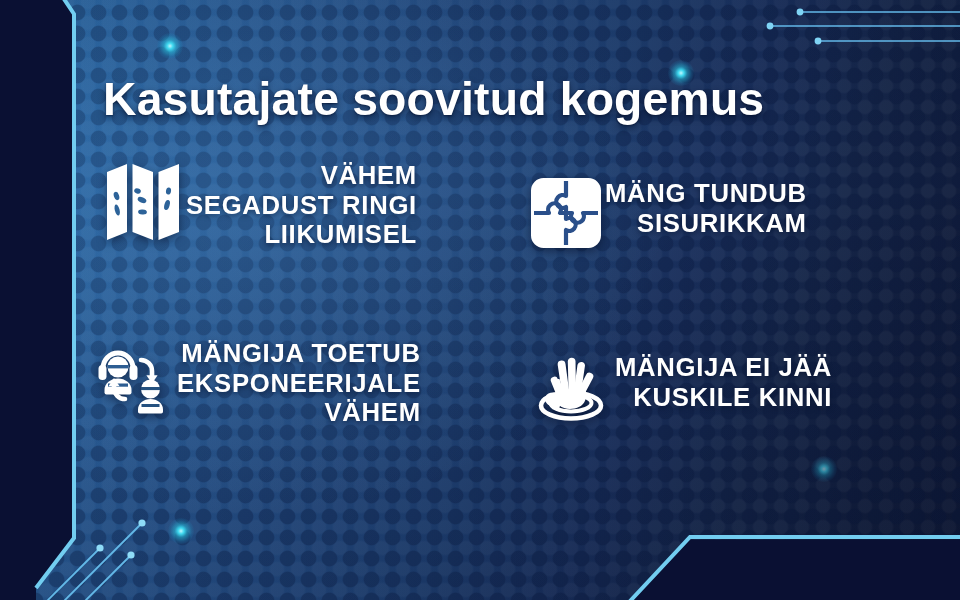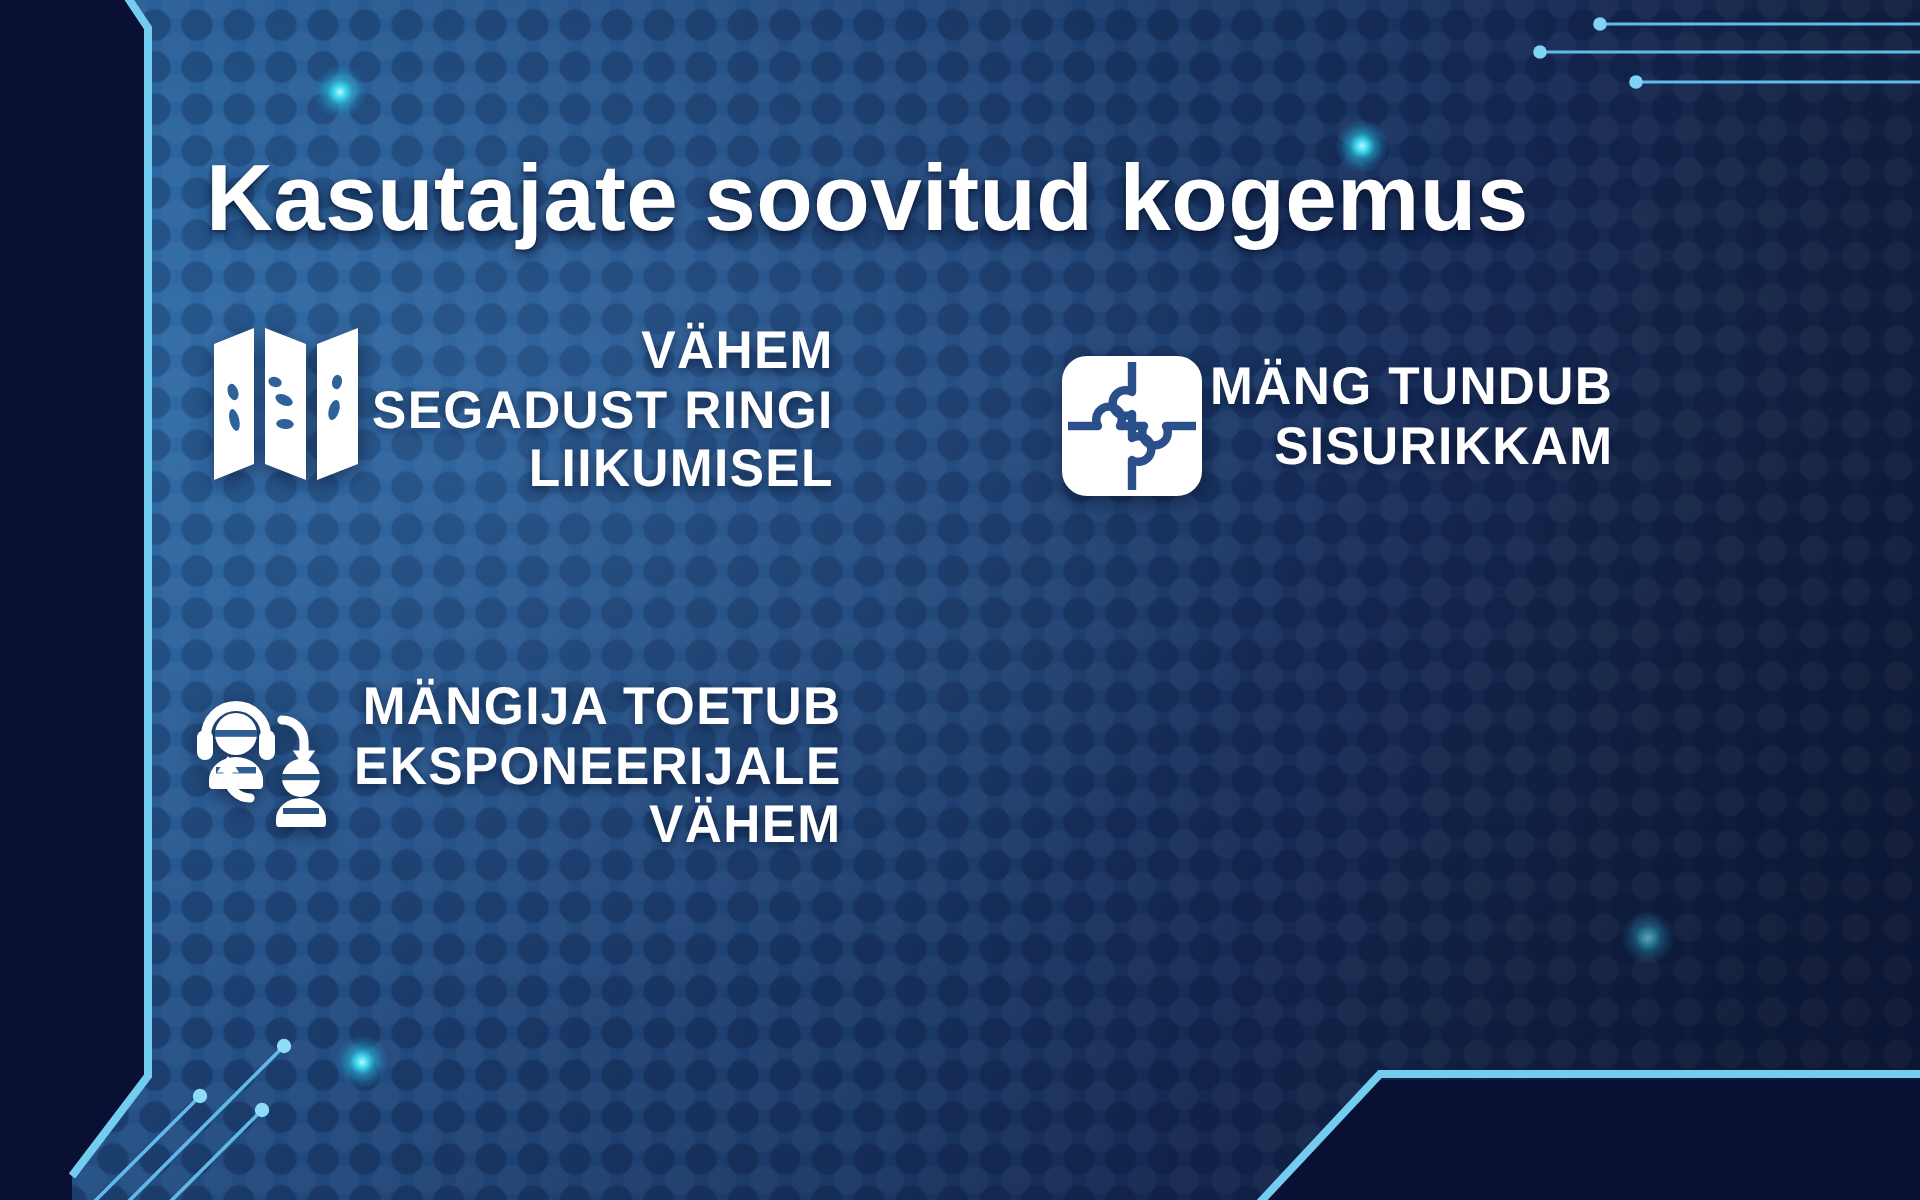--- a/index.html
+++ b/index.html
@@ -287,15 +287,40 @@
             <path d="M32 61 a11 11 0 0 1 -11 -11 l0 -4"></path>
           </g>
           <path d="M21 40 l5.6 8.2 l-11.2 0 Z"></path>
         </svg>
       </div>
       <div class="flabel">MÄNGIJA TOETUB
 EKSPONEERIJALE
 VÄHEM</div>
     </div>
 
+    <div class="feature" id="feature-3">
+      <div class="ficon">
+        <svg width="80" height="74" viewBox="0 0 80 74" fill="#ffffff">
+
+          <ellipse cx="40" cy="53.5" rx="30" ry="13" fill="none" stroke="#ffffff" stroke-width="4.6"></ellipse>
+          <ellipse cx="40" cy="51" rx="20.5" ry="8.4" fill="none" stroke="#ffffff" stroke-width="4"></ellipse>
+
+          <g>
+            <path d="M28.5 27 l6 19 l-7 2.2 l-7.5 -18.6 a3.6 3.6 0 0 1 6.8 -2.6 Z"></path>
+            <path d="M34.5 12 l4.2 31 l-7.4 0.6 l-4.6 -30.6 a3.9 3.9 0 0 1 7.8 -1 Z"></path>
+            <path d="M44.5 9 l0.5 33 l-7.4 0 l-0.8 -32.8 a3.9 3.9 0 0 1 7.7 -0.2 Z"></path>
+            <path d="M54 13.5 l-4.3 29.8 l-7.3 -0.8 l4.1 -29.8 a3.85 3.85 0 0 1 7.5 0.8 Z"></path>
+            <path d="M62 26 l-9.8 18.4 l-6.6 -3.2 l9.4 -18.2 a3.7 3.7 0 0 1 7 3 Z"></path>
+
+            <path d="M26.5 38 c-3.5 4.5 -3.2 11.5 1.8 15.6 c5.2 4.3 14 4.3 20 1.2
+                     c4.6 -2.4 6.6 -6.2 6.6 -11.4 l0 -6 l-28.4 0 Z"></path>
+
+            <path d="M27 41.5 c-5.2 -2.2 -10.6 -1 -12.4 3 c-1.8 4 0.8 8.2 5.8 9.8
+                     l7.6 2.4 l3.4 -9.6 Z"></path>
+          </g>
+        </svg>
+      </div>
+      <div class="flabel">MÄNGIJA EI JÄÄ
+KUSKILE KINNI</div>
+    </div>
 
   </div>
 </div>
 
 </body></html>

